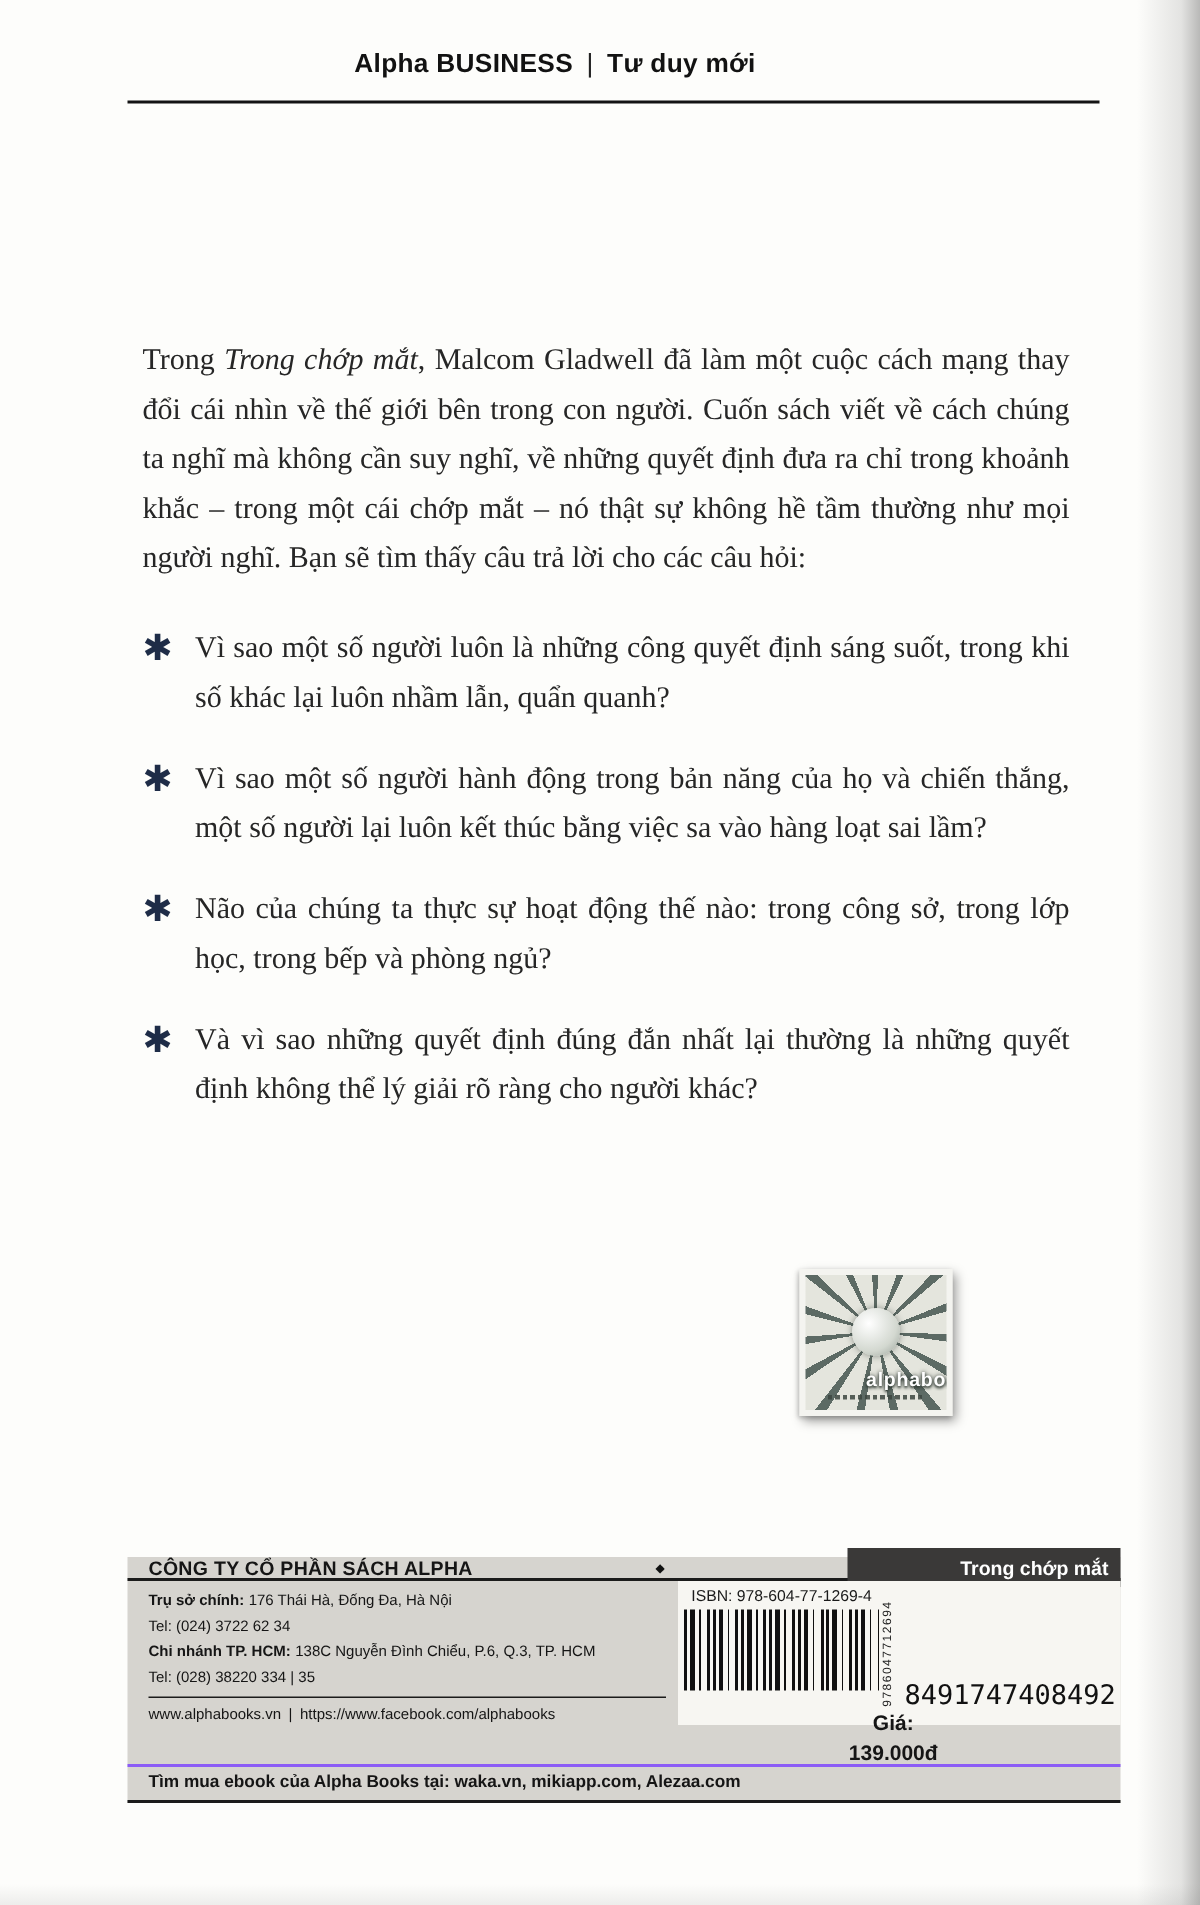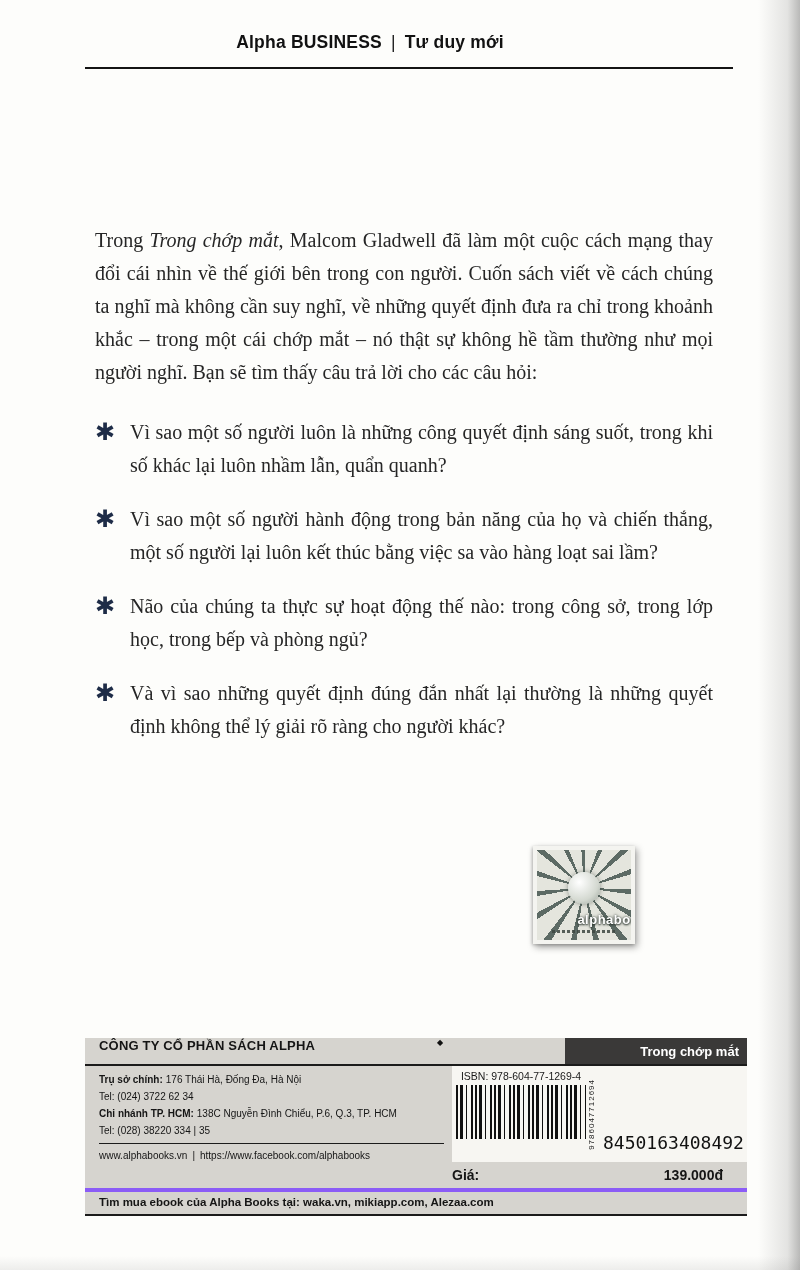--- a/index.html
+++ b/index.html
@@ -83,21 +83,21 @@
   }
 
   
   .footer {
     position:absolute; left:85px; top:1038px; width:662px;
     background:#d6d4cf; color:#151515;
     font-family:"Liberation Sans", sans-serif;
     border-bottom:2px solid #1b1b1b;
     z-index:10;
   }
-  .f-top { display:flex; align-items:flex-start; justify-content:space-between; height:26px; }
+  .f-top { display:flex; align-items:center; justify-content:space-between; height:14px; }
   .f-company { font-weight:bold; font-size:13px; padding-left:14px; letter-spacing:.2px; white-space:nowrap; }
   .f-orn { font-size:8px; color:#111; }
   .f-dark {
     width:182px; height:26px; background:#3a3938; color:#fff;
     font-weight:bold; font-size:13px;
     display:flex; align-items:center; justify-content:flex-end;
     padding-right:8px; box-sizing:border-box;
   }
   .f-body { display:flex; border-top:2px solid #1b1b1b; }
   .f-left { flex:1; padding:5px 8px 0 14px; font-size:10px; line-height:17px; }
@@ -121,25 +121,25 @@
     writing-mode:vertical-rl; transform:rotate(180deg);
     font-size:8px; letter-spacing:1px; color:#222;
     align-self:center; padding:0 1px;
   }
   .f-bc-num {
     flex:1; display:flex; align-items:flex-end; justify-content:space-between;
     font-family:"DejaVu Sans Mono", monospace; font-size:18px; color:#111;
     padding:0 2px 7px 6px;
   }
   .f-price {
-    height:26px; display:flex; align-items:center; justify-content:space-between;
-    padding-right:24px; font-weight:bold; font-size:14px; gap:4px;
+    height:26px; display:flex; align-items:center; justify-content:flex-end;
+    padding-right:8px; font-weight:bold; font-size:14px; gap:4px;flex-direction:column;
   }
   .f-bottom {
-    border-top:4px solid #8b5cf6;
+    border-top:2px solid #8b5cf6;
     font-weight:bold; font-size:11.5px; padding:4px 14px 6px;
   }
 </style>
 </head>
 <body>
 
 <div class="page">
 
   <div class="masthead">
     <span>Alpha BUSINESS</span><span class="sep">|</span><span>Tư duy mới</span>
@@ -200,21 +200,21 @@
 
       <div class="f-right">
         <div class="f-white">
           <div class="f-bc-left">
             <div class="f-isbn">ISBN: 978-604-77-1269-4</div>
             <div class="f-bars"></div>
           </div>
           <div class="f-bc-side">9786047712694</div>
           <div class="f-bc-num">
             <span>8</span>
-            <span>450163</span>
+            <span>491747</span>
             <span>408492</span>
           </div>
         </div>
         <div class="f-price">
           <span>Giá:</span>
           <span>139.000đ</span>
         </div>
       </div>
     </div>
 

